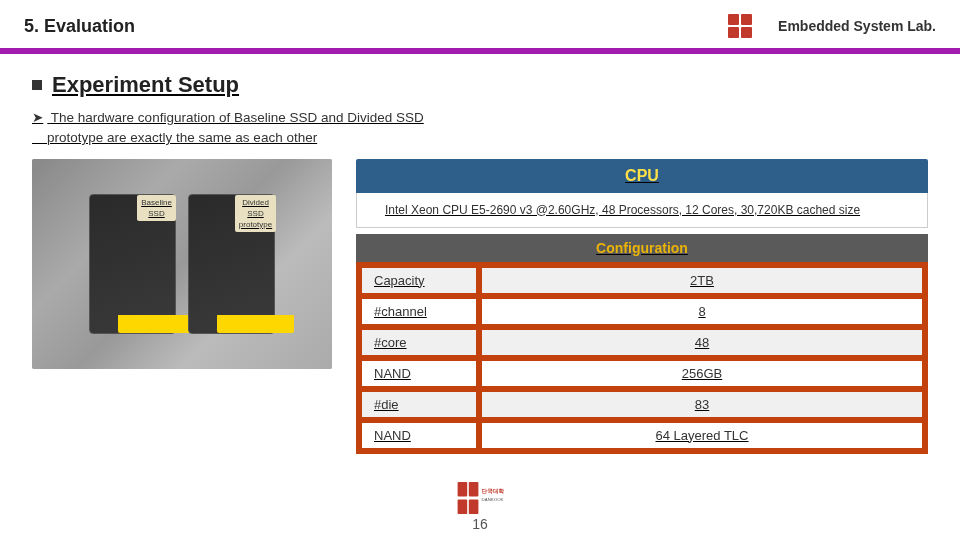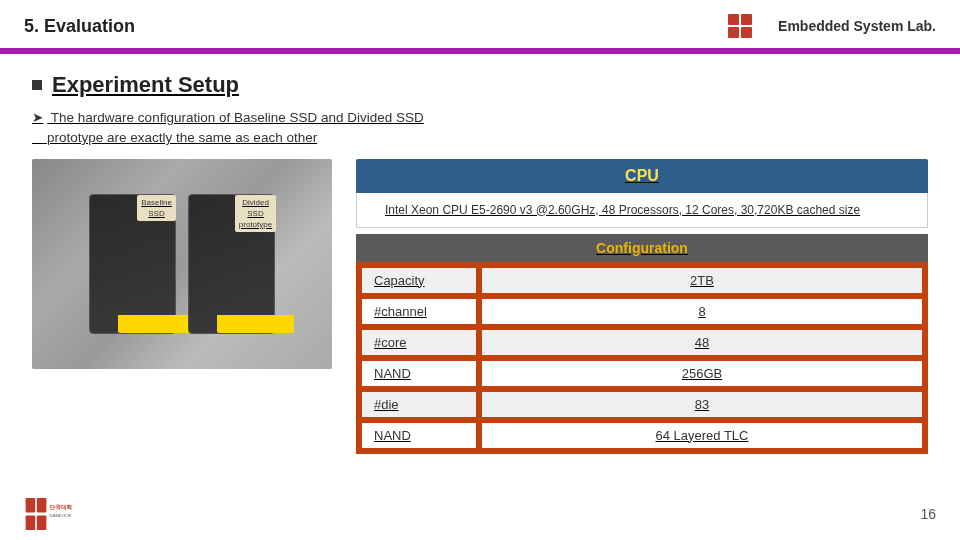--- a/index.html
+++ b/index.html
@@ -200,20 +200,21 @@
     
     .footer {
       position: absolute;
       bottom: 8px;
       left: 0;
       right: 0;
       display: flex;
       justify-content: space-between;
       align-items: center;
       padding: 0 24px;
+      flex-direction: column;
     }
     .footer-logo {
       display: flex;
       align-items: center;
       gap: 6px;
     }
     .footer-logo-icon {
       width: 48px;
       height: 36px;
     }

